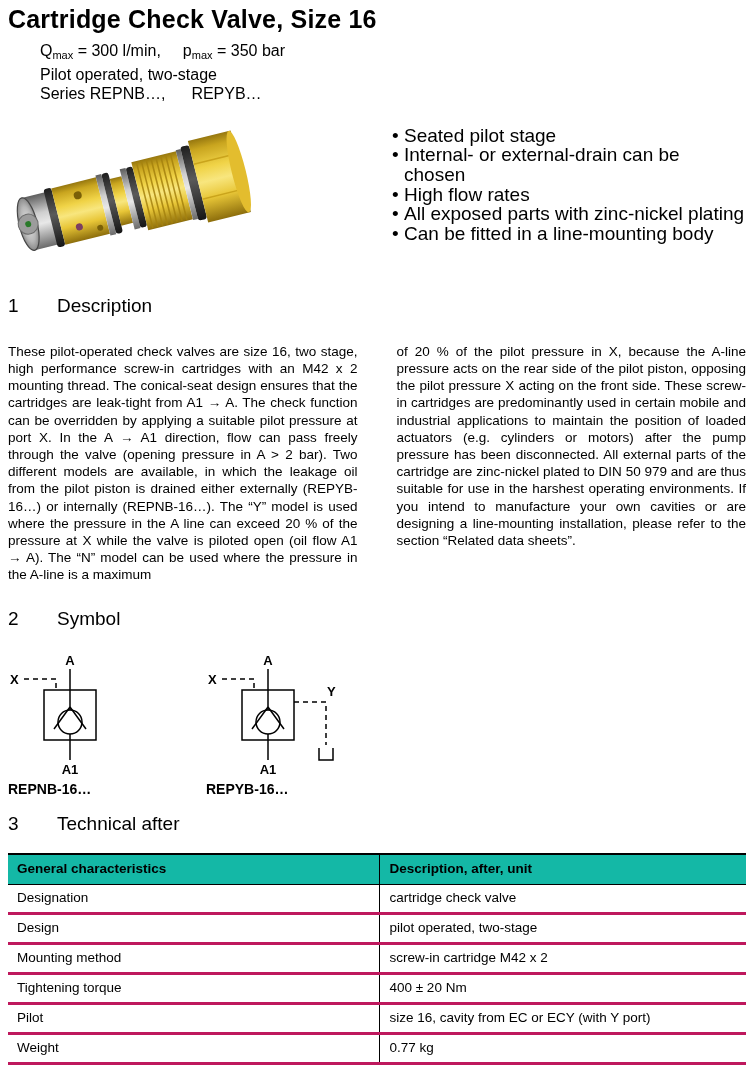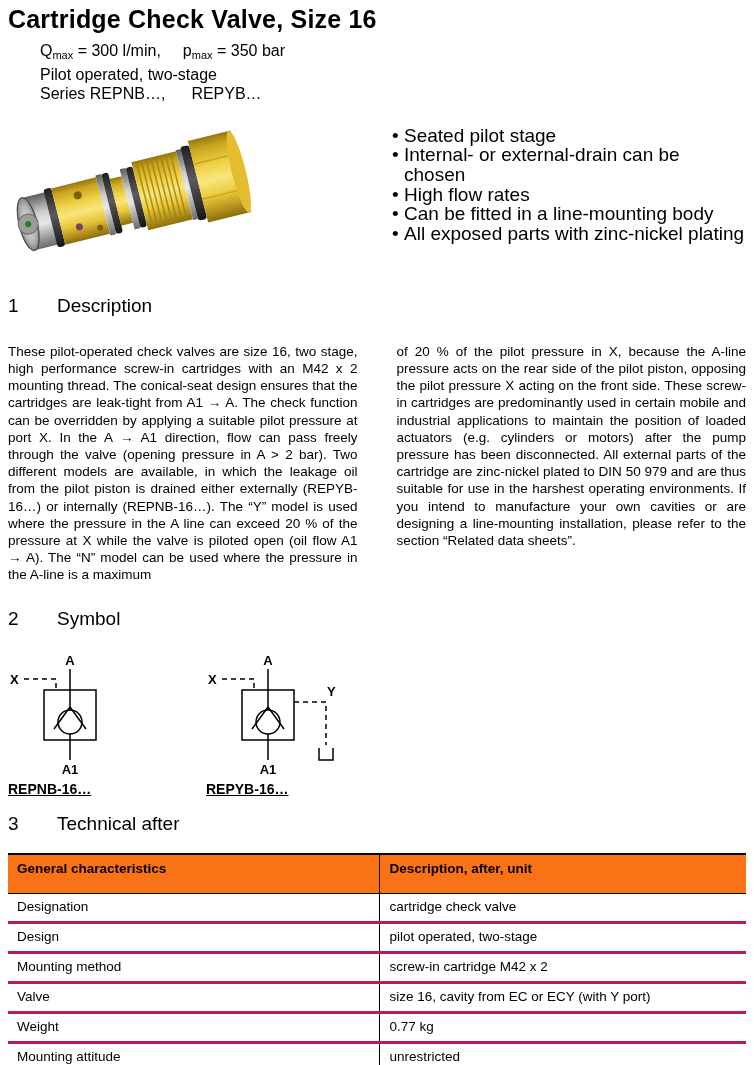--- a/index.html
+++ b/index.html
@@ -27,31 +27,31 @@
   #sec1 { margin-top:27px; }
   #sec2 { margin-top:24px; }
   #sec3 { margin-top:16px; }
 
   .two-col { margin-top:26px; display:flex; gap:39px; }
   .two-col p { flex:1 1 0; font-size:13.5px; line-height:17.2px; text-align:justify; }
 
   .symbols { margin-top:22px; display:flex; gap:48px; }
   .symbol-fig { display:flex; flex-direction:column; }
   .symbol-fig svg text { font-family:"Liberation Sans",sans-serif; font-size:13px; font-weight:bold; }
-  .symbol-caption { font-size:14px; font-weight:bold; margin-top:4px;text-decoration:underline; }
+  .symbol-caption { font-size:14px; font-weight:bold; margin-top:4px; }
 
   table.tech { margin-top:18px; width:100%; border-collapse:collapse; font-size:13.5px; }
   table.tech th, table.tech td {
     text-align:left; font-weight:normal;
     padding:5px 9px 6px 9px; line-height:16px;
   }
   table.tech thead th {
-    background:#f97316; font-weight:bold;
+    background:#14b8a6; font-weight:bold;
     border-top:2px solid #000; border-bottom:1.5px solid #000;
-    padding-top:6px; padding-bottom:16px;
+    padding-top:6px; padding-bottom:7px;
   }
   table.tech td { border-bottom:3px solid #be185d; }
   table.tech tr:last-child td { border-bottom:2px solid #000; }
   table.tech th:first-child, table.tech td:first-child {
     width:50.4%; border-right:1px solid #000;
   }
 </style>
 </head>
 <body>
 
@@ -124,22 +124,22 @@
         <ellipse cx="17" cy="80" rx="9" ry="27" fill="url(#fg)" stroke="#474747" stroke-width="1.2"></ellipse>
         <circle cx="17" cy="80" r="10" fill="#9c9c9c" stroke="#6b6b6b"></circle>
         <circle cx="17" cy="80" r="3" fill="#2a7a2a"></circle>
       </g>
     </svg>
   </div>
   <ul class="features">
     <li>Seated pilot stage</li>
     <li>Internal- or external-drain can be chosen</li>
     <li>High flow rates</li>
+    <li>All exposed parts with zinc-nickel plating</li>
     <li>Can be fitted in a line-mounting body</li>
-    <li>All exposed parts with zinc-nickel plating</li>
   </ul>
 </div>
 
 <h2 class="sec" id="sec1">
   <span class="sec-num">1</span>
   <span>Description</span>
 </h2>
 <div class="two-col">
   <p>These pilot-operated check valves are size 16, two stage, high performance screw-in cartridges with an M42 x 2 mounting thread. The conical-seat design ensures that the cartridges are leak-tight from A1 → A. The check function can be overridden by applying a suitable pilot pressure at port X. In the A → A1 direction, flow can pass freely through the valve (opening pressure in A &gt; 2 bar). Two different models are available, in which the leakage oil from the pilot piston is drained either externally (REPYB-16…) or internally (REPNB-16…). The “Y” model is used where the pressure in the A line can exceed 20 % of the pressure at X while the valve is piloted open (oil flow A1 → A). The “N” model can be used where the pressure in the A-line is a maximum</p>
   <p>of 20 % of the pilot pressure in X, because the A-line pressure acts on the rear side of the pilot piston, opposing the pilot pressure X acting on the front side. These screw-in cartridges are predominantly used in certain mobile and industrial applications to maintain the position of loaded actuators (e.g. cylinders or motors) after the pump pressure has been disconnected. All external parts of the cartridge are zinc-nickel plated to DIN 50 979 and are thus suitable for use in the harshest operating environments. If you intend to manufacture your own cavities or are designing a line-mounting installation, please refer to the section “Related data sheets”.</p>
@@ -207,21 +207,25 @@
       </tr>
     <tr>
         <td>Design</td>
         <td>pilot operated, two-stage</td>
       </tr>
     <tr>
         <td>Mounting method</td>
         <td>screw-in cartridge M42 x 2</td>
       </tr>
     <tr>
-        <td>Valve</td>
+        <td>Tightening torque</td>
+        <td>400 ± 20 Nm</td>
+      </tr>
+    <tr>
+        <td>Pilot</td>
         <td>size 16, cavity from EC or ECY (with Y port)</td>
       </tr>
     <tr>
         <td>Weight</td>
         <td>0.77 kg</td>
       </tr>
     <tr>
         <td>Mounting attitude</td>
         <td>unrestricted</td>
       </tr>

